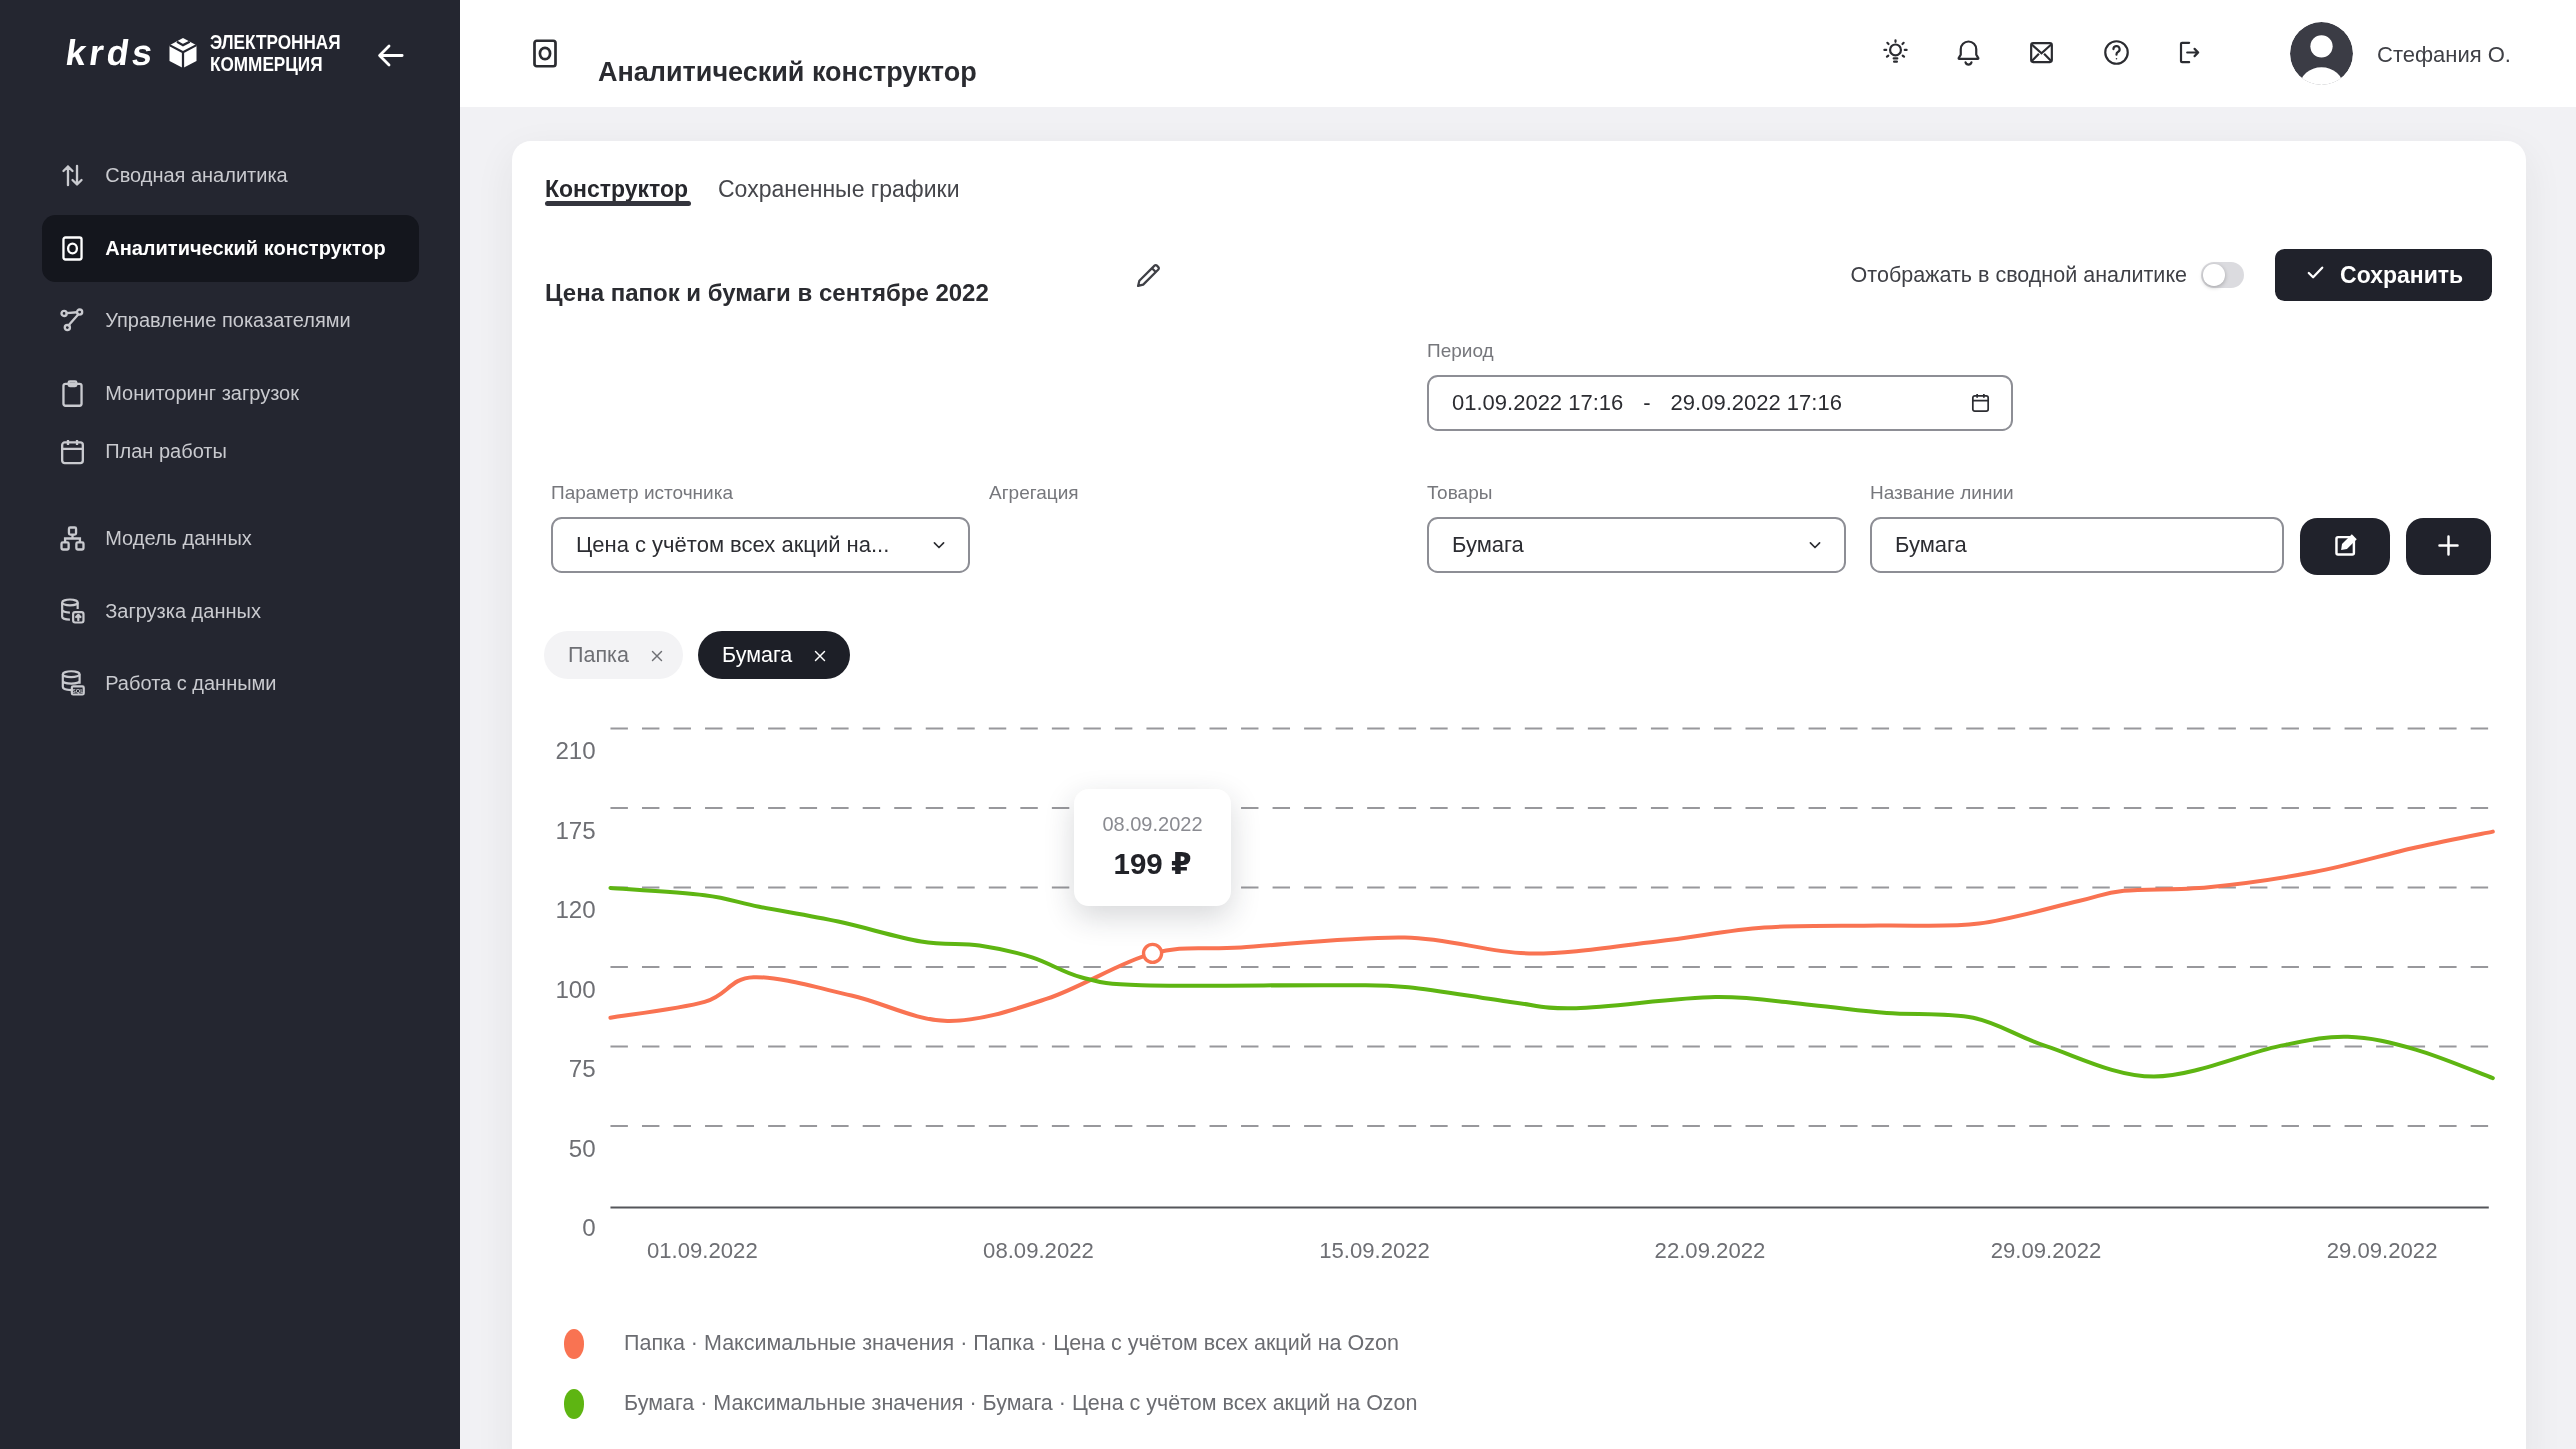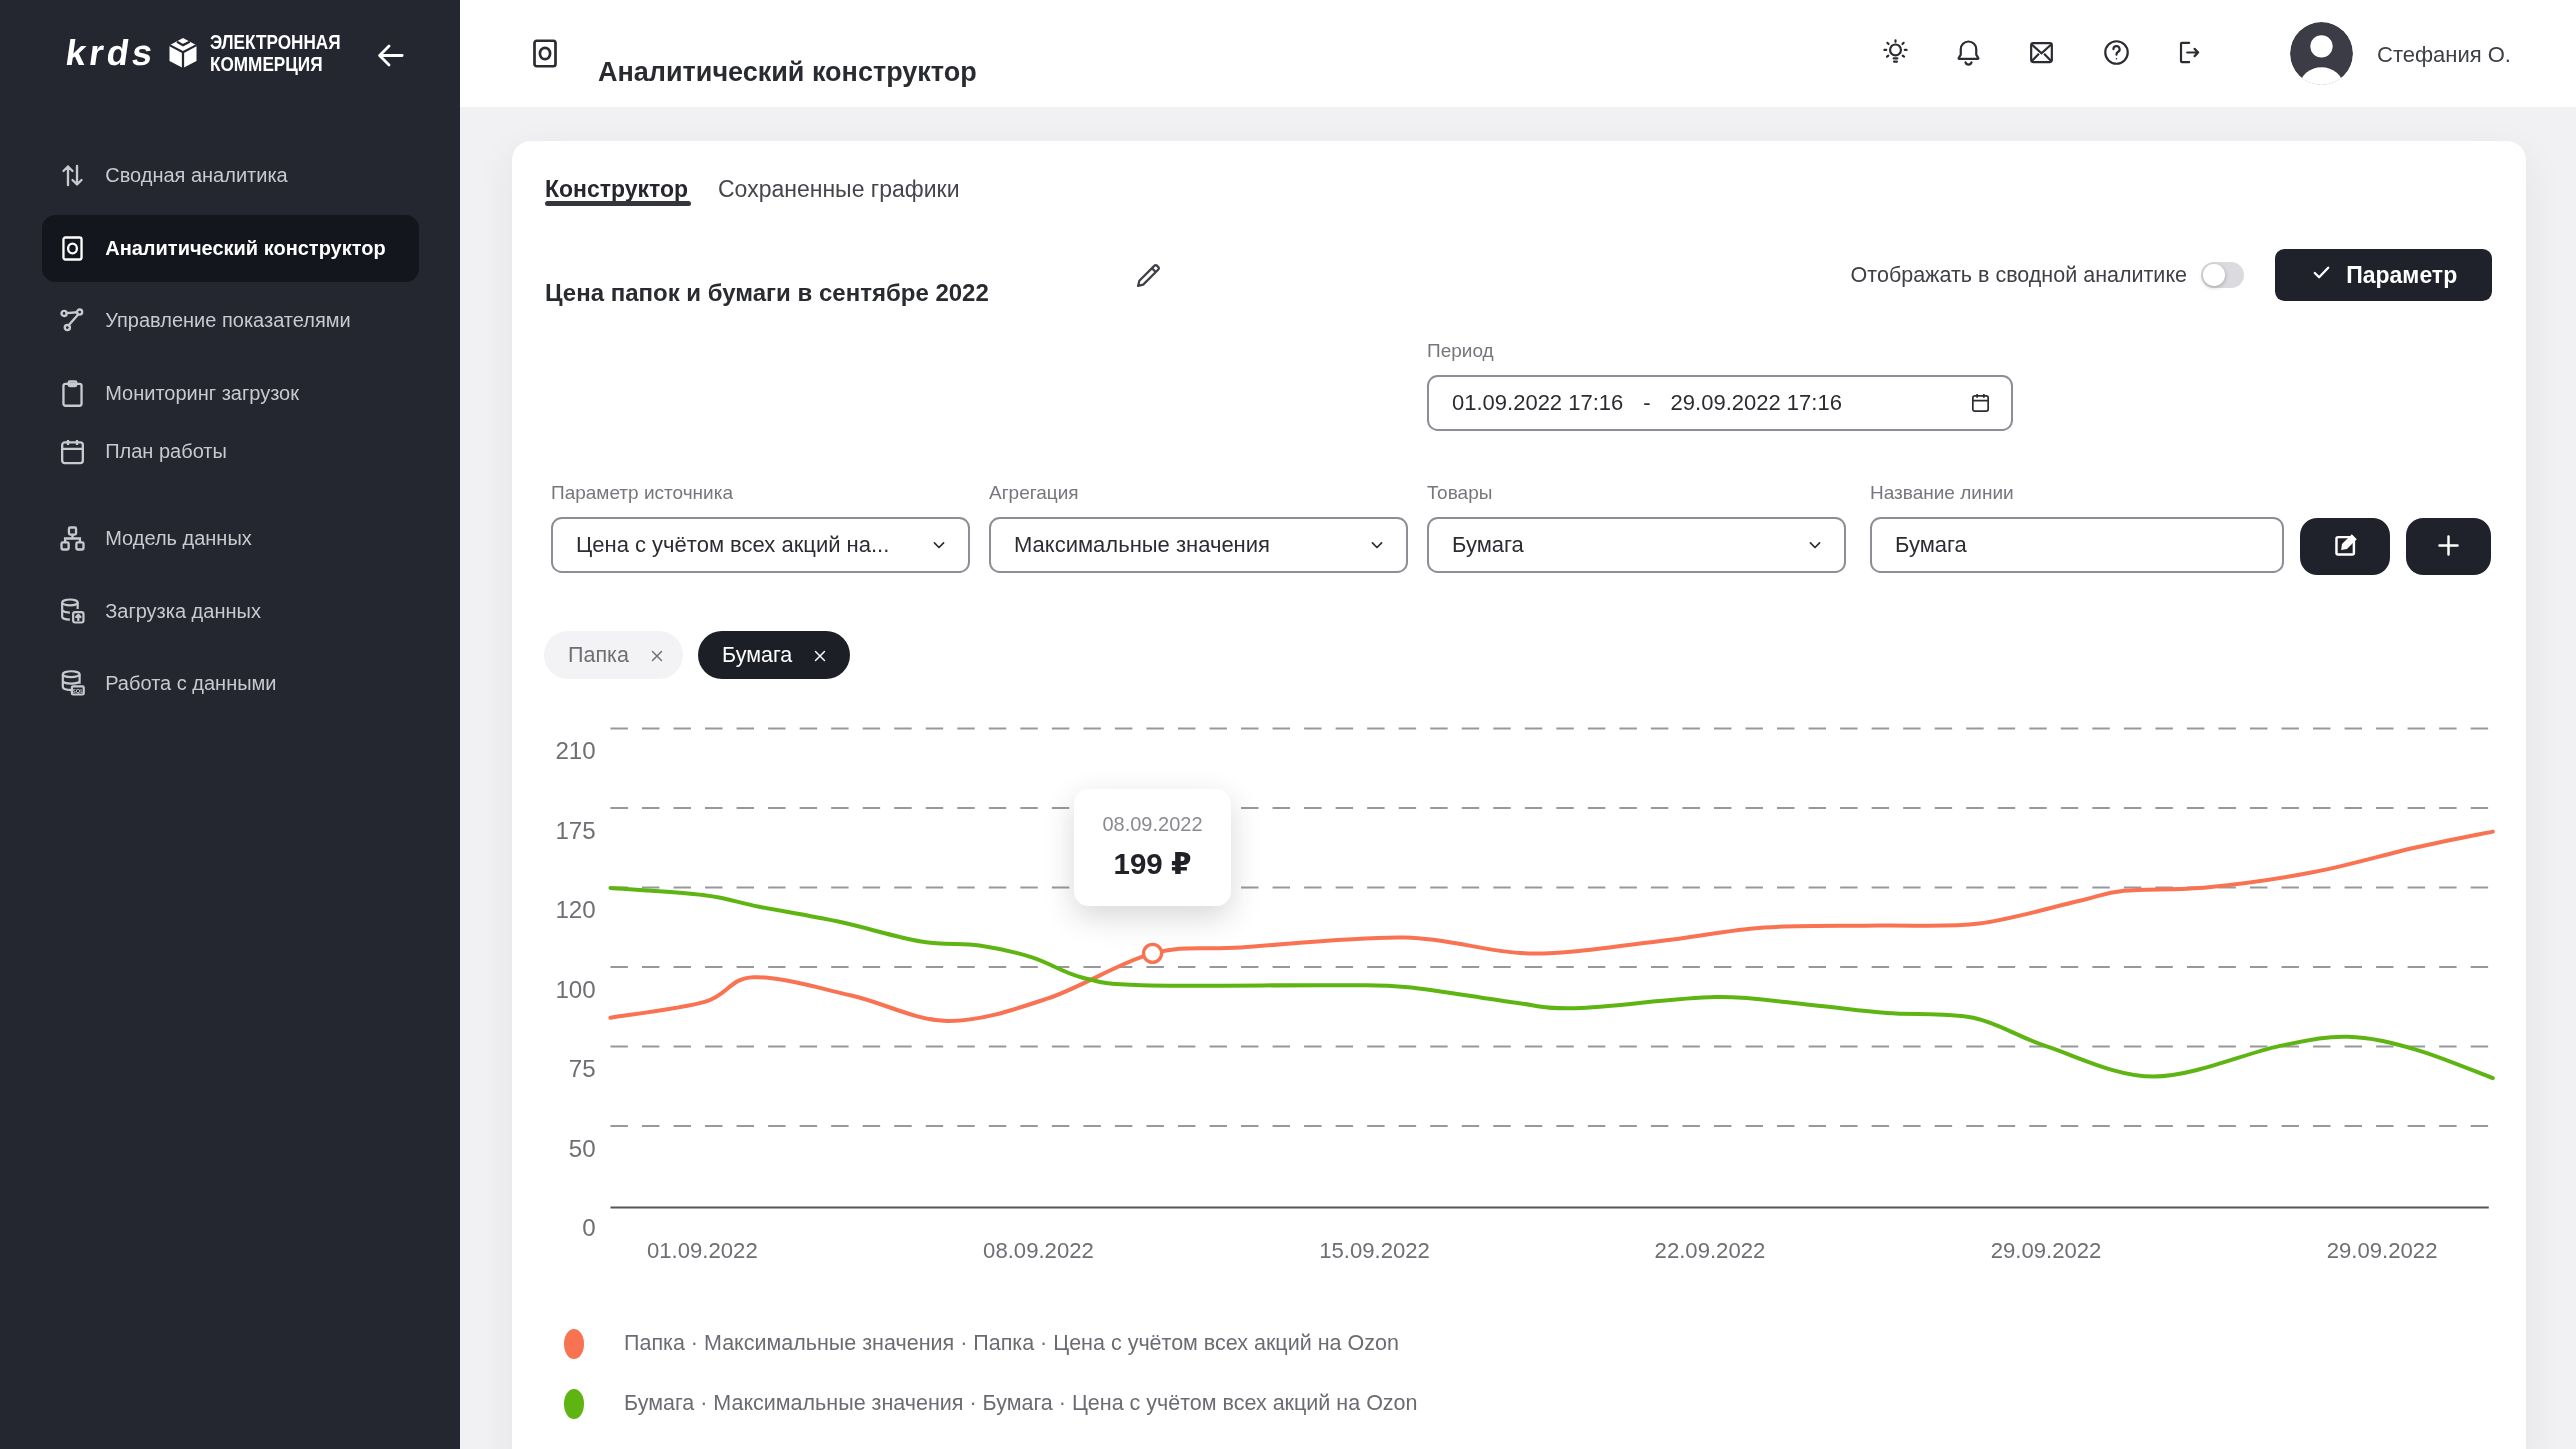--- a/index.html
+++ b/index.html
@@ -252,21 +252,21 @@
         </svg></span>
   </button>
   <div class="toggle-label">Отображать в сводной аналитике</div>
   <div class="toggle">
     <div class="toggle-knob"></div>
   </div>
   <button class="save-btn">
     <span class="ico"><svg viewBox="0 0 24 24" fill="none" stroke="currentColor" stroke-width="2.4" stroke-linecap="round" stroke-linejoin="round">
           <path d="m5 12.5 4.5 4.5L19 7"></path>
         </svg></span>
-    <span>Параметр</span>
+    <span>Сохранить</span>
   </button>
 
   <div class="field" style="left:1427px;top:339px;width:586px">
     <div class="field-label">Период</div>
     <div class="fbox">
       <span>01.09.2022 17:16</span>
       <span class="dash">-</span>
       <span>29.09.2022 17:16</span>
       <span class="cal"><svg viewBox="0 0 24 24" fill="none" stroke="currentColor" stroke-width="1.8">
             <rect x="4" y="5" width="16" height="16" rx="2"></rect>
@@ -279,26 +279,20 @@
     <div class="field-label">Параметр источника</div>
     <div class="fbox select">
       <span>Цена с учётом всех акций на...</span>
       <span class="chev"><svg viewBox="0 0 24 24" fill="none" stroke="currentColor" stroke-width="2" stroke-linecap="round" stroke-linejoin="round">
             <path d="m6.5 9.5 5.5 5.5 5.5-5.5"></path>
           </svg></span>
     </div>
   </div>
   <div class="field" style="left:989px;top:481px;width:419px">
     <div class="field-label">Агрегация</div>
-    <div class="fbox select">
-      <span>Максимальные значения</span>
-      <span class="chev"><svg viewBox="0 0 24 24" fill="none" stroke="currentColor" stroke-width="2" stroke-linecap="round" stroke-linejoin="round">
-            <path d="m6.5 9.5 5.5 5.5 5.5-5.5"></path>
-          </svg></span>
-    </div>
   </div>
   <div class="field" style="left:1427px;top:481px;width:419px">
     <div class="field-label">Товары</div>
     <div class="fbox select">
       <span>Бумага</span>
       <span class="chev"><svg viewBox="0 0 24 24" fill="none" stroke="currentColor" stroke-width="2" stroke-linecap="round" stroke-linejoin="round">
             <path d="m6.5 9.5 5.5 5.5 5.5-5.5"></path>
           </svg></span>
     </div>
   </div>

